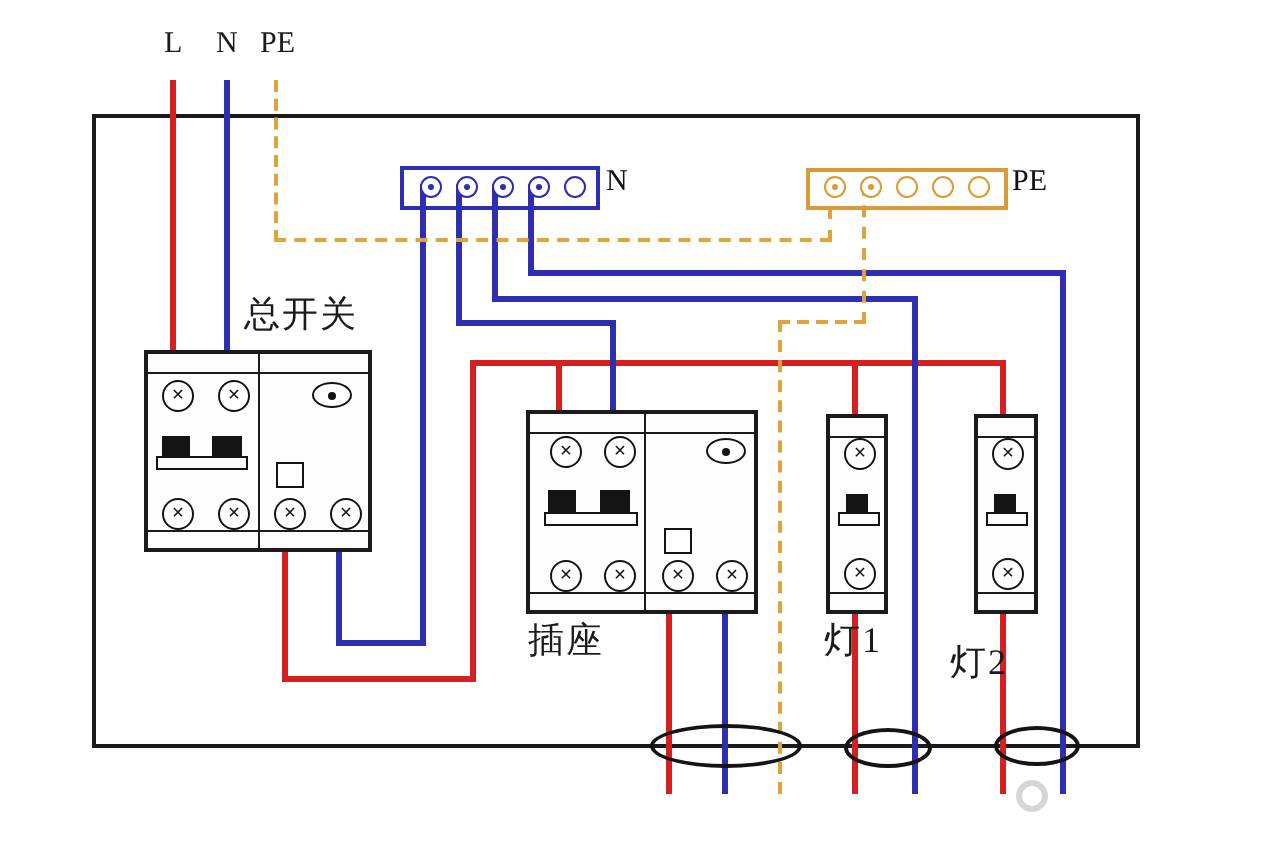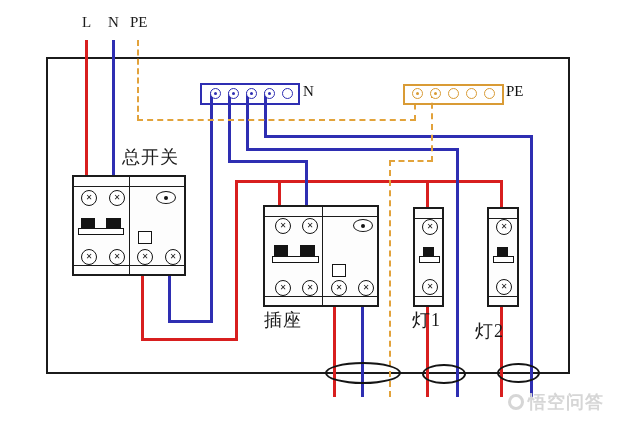--- a/index.html
+++ b/index.html
@@ -174,16 +174,15 @@
     <div class="screw" style="left:7px;top:70px;"></div>
   </div>
   <div class="lbl dev-lbl" style="left:475px;top:308px;margin-top:11px;">灯2</div>
 
   <div class="exit" style="left:325px;top:362px;width:72px;height:18px;"></div>
   <div class="exit" style="left:422px;top:364px;width:40px;height:16px;"></div>
   <div class="exit" style="left:497px;top:363px;width:39px;height:16px;"></div>
 
   <div class="wm">
     <div class="wm-logo"></div>
-    <div class="wm-text">悟空问答</div>
   </div>
 
 </div>
 
 </body></html>

